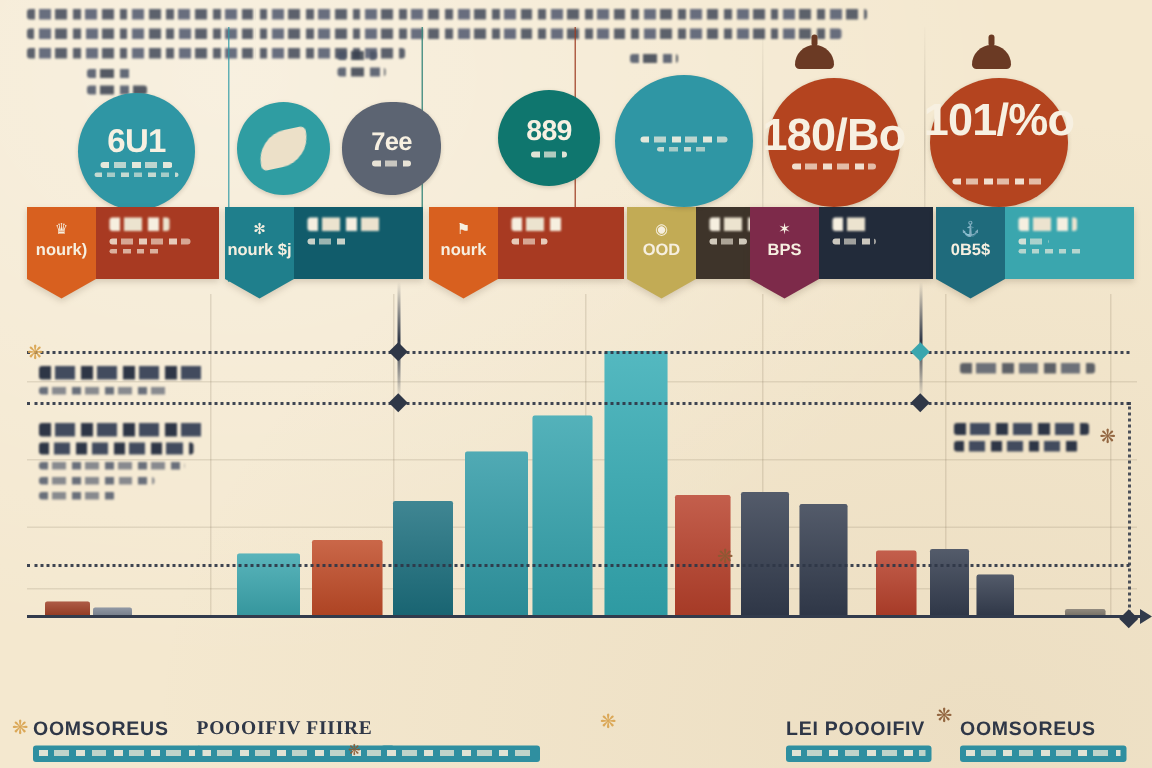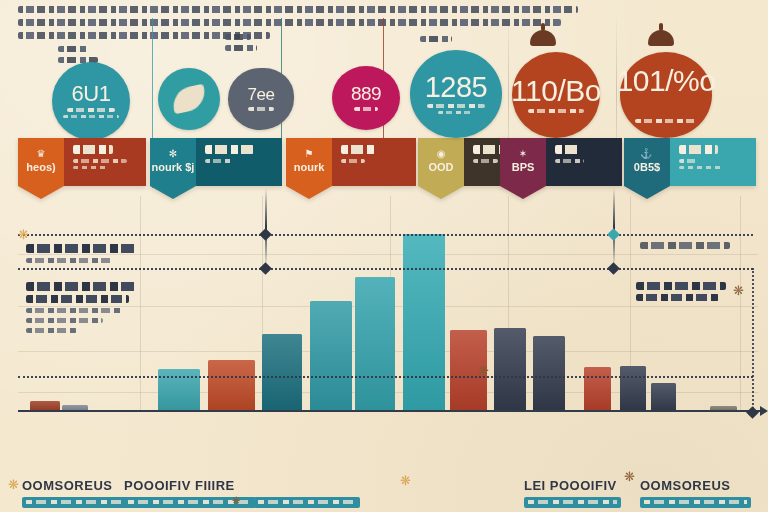--- a/index.html
+++ b/index.html
@@ -58,21 +58,21 @@
     position: absolute;
     border-radius: 50%;
     display: flex;
     flex-direction: column;
     align-items: center;
     justify-content: center;
     box-shadow: 0 1px 3px rgba(60,45,25,.20);
   }
   .stat-big {
     color: #f7f0e1;
-    font-weight: 400;
+    font-weight: 700;
     letter-spacing: -.5px;
     line-height: .92;
     filter: blur(.45px);
     text-align: center;
     white-space: nowrap;
   }
   .stat-sub {
     margin-top: 4px;
     height: 4px;
     border-radius: 2px;
@@ -359,21 +359,21 @@
   <div class="mod-cap" style="left:58px;top:46px;width:30px;"></div>
   <div class="mod-cap" style="left:58px;top:57px;width:40px;"></div>
   <div class="stat-circle" style="left:52px;top:62px;width:78px;height:78px;background:#2f96a4;">
     <div class="stat-big" style="font-size:22px;">6U1</div>
     <div class="stat-sub" style="width:48px;"></div>
     <div class="stat-sub2" style="width:56px;"></div>
   </div>
   <div class="ribbon" style="left:18px;top:138px;width:128px;color:#d8601f;">
     <div class="rib-tag" style="background:#d8601f;color:#d8601f;">
       <span class="tag-ico">♛</span>
-      <span class="tag-val">heos)</span>
+      <span class="tag-val">nourk)</span>
     </div>
     <div class="rib-body" style="background:#a83a22;">
       <div class="rib-title"></div>
       <div class="rib-l2"></div>
       <div class="rib-l3"></div>
     </div>
   </div>
 
   <div class="stat-circle" style="left:158px;top:68px;width:62px;height:62px;background:#2f9da2;">
     <div style="width:34px;height:24px;background:#ece0c8;border-radius:22px 4px 22px 4px;transform:rotate(-12deg);filter:blur(.4px);"></div>
@@ -389,21 +389,21 @@
     </div>
   </div>
 
   <div class="mod-cap" style="left:225px;top:34px;width:26px;"></div>
   <div class="mod-cap" style="left:225px;top:45px;width:32px;"></div>
   <div class="stat-circle" style="left:228px;top:68px;width:66px;height:62px;background:#5c6472;border-radius:50% 46% 52% 50%;">
     <div class="stat-big" style="font-size:17px;">7ee</div>
     <div class="stat-sub" style="width:26px;"></div>
   </div>
 
-  <div class="stat-circle" style="left:332px;top:66px;width:68px;height:64px;background:#be185d;">
+  <div class="stat-circle" style="left:332px;top:60px;width:68px;height:64px;background:#0f766e;">
     <div class="stat-big" style="font-size:19px;">889</div>
     <div class="stat-sub" style="width:24px;"></div>
   </div>
   <div class="ribbon" style="left:286px;top:138px;width:130px;color:#d8601f;">
     <div class="rib-tag" style="background:#d8601f;color:#d8601f;">
       <span class="tag-ico">⚑</span>
       <span class="tag-val">nourk</span>
     </div>
     <div class="rib-body" style="background:#a83a22;">
       <div class="rib-title" style="width:52%;"></div>
@@ -417,28 +417,27 @@
       <span class="tag-val">OOD</span>
     </div>
     <div class="rib-body" style="background:#3e342a;">
       <div class="rib-title" style="width:46%;"></div>
       <div class="rib-l2" style="width:40%;"></div>
     </div>
   </div>
 
   <div class="mod-cap" style="left:420px;top:36px;width:32px;"></div>
   <div class="stat-circle" style="left:410px;top:50px;width:92px;height:88px;background:#2f96a4;">
-    <div class="stat-big" style="font-size:29px;">1285</div>
     <div class="stat-sub" style="width:58px;"></div>
     <div class="stat-sub2" style="width:36px;"></div>
   </div>
 
   <div class="pin" style="left:530px;top:30px;"></div>
   <div class="stat-circle" style="left:512px;top:52px;width:88px;height:86px;background:#b4441f;">
-    <div class="stat-big" style="font-size:30px;">110/Bo</div>
+    <div class="stat-big" style="font-size:30px;">180/Bo</div>
     <div class="stat-sub" style="width:56px;"></div>
   </div>
   <div class="ribbon" style="left:500px;top:138px;width:122px;color:#7d2a4a;">
     <div class="rib-tag" style="background:#7d2a4a;color:#7d2a4a;">
       <span class="tag-ico">✶</span>
       <span class="tag-val">BPS</span>
     </div>
     <div class="rib-body" style="background:#222b3a;">
       <div class="rib-title" style="width:42%;"></div>
       <div class="rib-l2" style="width:50%;"></div>
@@ -532,21 +531,21 @@
 
     <div class="sprig" style="left:18px;top:32px;">❋</div>
     <div class="sprig brown" style="left:478px;top:168px;">❋</div>
     <div class="sprig brown" style="left:733px;top:88px;">❋</div>
   </div>
 
   <div class="cat" style="left:22px;width:112px;">
     <div class="cat-name">OOMSOREUS</div>
     <div class="cat-pill"></div>
   </div>
-  <div class="cat" style="left:124px;width:132px;">
+  <div class="cat" style="left:131px;width:132px;font-family:Liberation Serif, serif;">
     <div class="cat-name">POOOIFIV FIIIRE</div>
     <div class="cat-pill"></div>
   </div>
   <div class="cat" style="left:254px;width:136px;">
     <div class="cat-pill" style="width:78%;"></div>
   </div>
   <div class="cat" style="left:524px;width:110px;">
     <div class="cat-name">LEI POOOIFIV</div>
     <div class="cat-pill" style="width:88%;"></div>
   </div>

